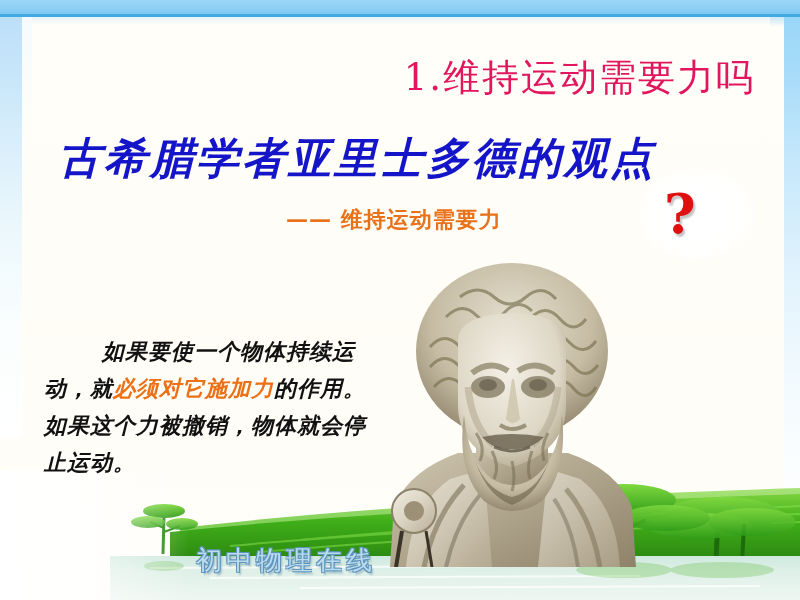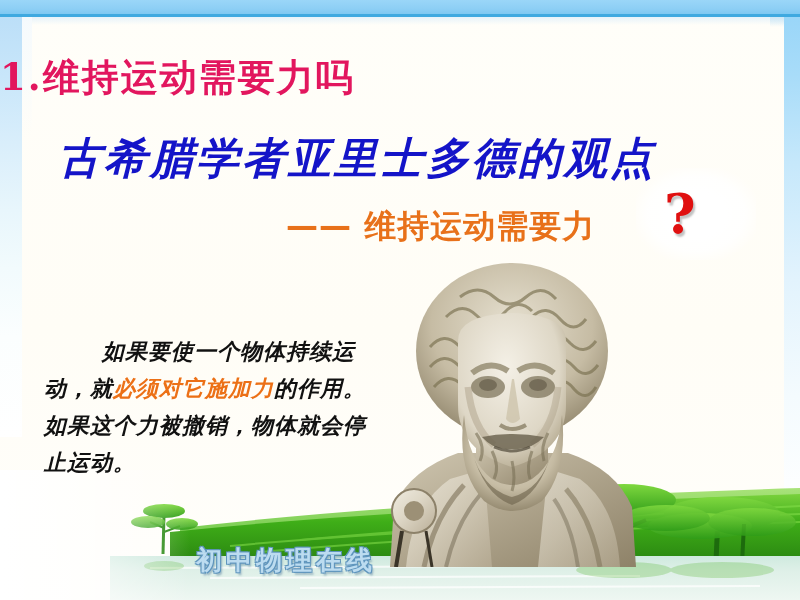--- a/index.html
+++ b/index.html
@@ -53,43 +53,43 @@
   }
   .top-inner-shade {
     position: absolute; left: 22px; top: 17px;
     width: 762px; height: 8px;
     background: linear-gradient(180deg, rgba(226,240,250,.85) 0%, rgba(255,255,255,0) 100%);
   }
 
   
   .title {
     position: absolute; left: 0; top: 53px;
-    width: 755px; text-align: left;
-    font-family: "DejaVu Serif", "Liberation Serif", serif;
-    font-weight: bold;
+    width: 755px; text-align: right;
+    font-family: "DejaVu Serif", "Liberation Serif", serif;
+    font-weight: normal;
     font-size: 37px;
     letter-spacing: 2px;
     color: #e2165e;
     white-space: nowrap;
   }
   .subtitle {
     position: absolute; left: 58px; top: 130px;
     font-family: "DejaVu Serif", "Liberation Serif", serif;
     font-weight: bold;
     font-style: italic;
     font-size: 43px;
     letter-spacing: 3px;
     color: #1414c8;
     white-space: nowrap;
   }
   .conclusion {
     position: absolute; left: 286px; top: 205px;
     font-family: "DejaVu Sans", "Liberation Sans", sans-serif;
     font-weight: bold;
-    font-size: 32px;
+    font-size: 22px;
     letter-spacing: 1px;
     color: #e8711a;
     white-space: nowrap;
   }
   .qmark-halo {
     position: absolute; left: 636px; top: 168px;
     width: 120px; height: 92px;
     background: radial-gradient(ellipse at 50% 50%, #ffffff 35%, rgba(255,255,255,.82) 58%, rgba(255,255,255,0) 78%);
   }
   .qmark {
@@ -126,21 +126,21 @@
   
   .ground {
     position: absolute; left: 0; bottom: 0;
     width: 800px; height: 130px;
     z-index: 2;
     overflow: hidden;
   }
   .watermark {
     position: absolute; left: 196px; top: 543px;
     font-family: "DejaVu Serif", "Liberation Serif", serif;
-    font-weight: bold;
+    font-weight: normal;
     font-size: 26px;
     letter-spacing: 4px;
     color: #bcdcf0;
     text-shadow:
        -1px -1px 0 #5f95bd,
         1px -1px 0 #5f95bd,
        -1px  1px 0 #5f95bd,
         1px  1px 0 #5f95bd,
         2px  3px 2px rgba(90,130,160,.5);
     z-index: 3;

